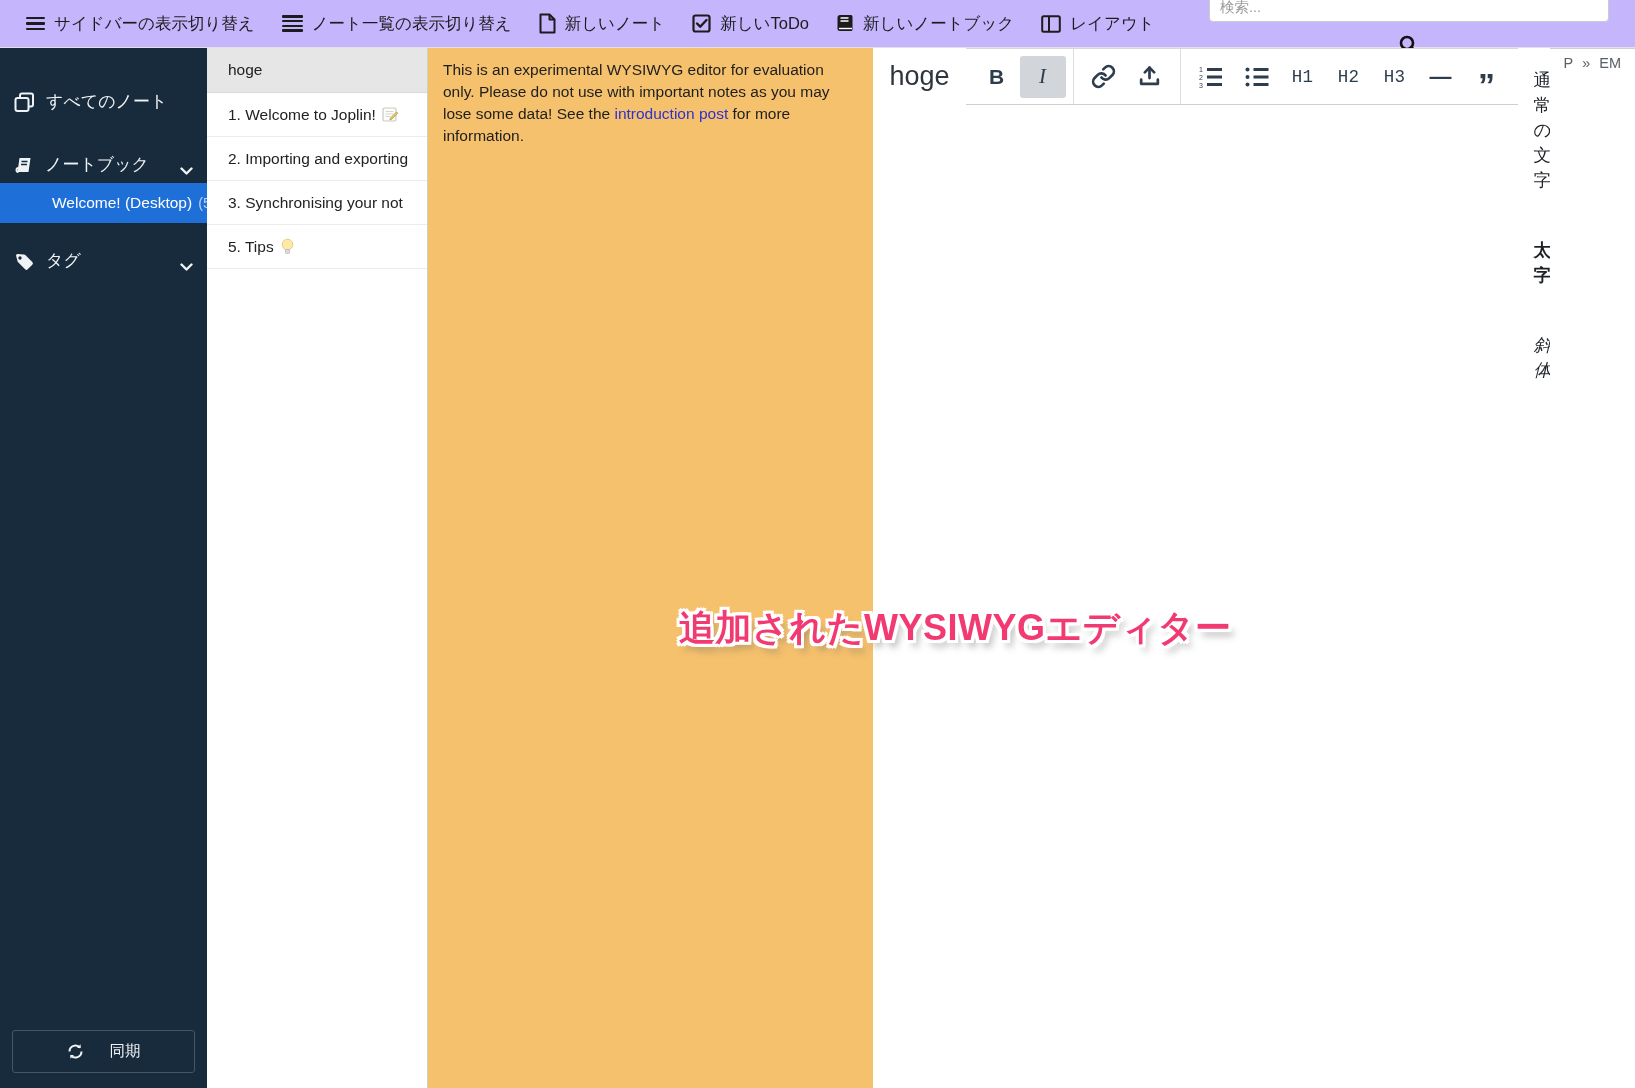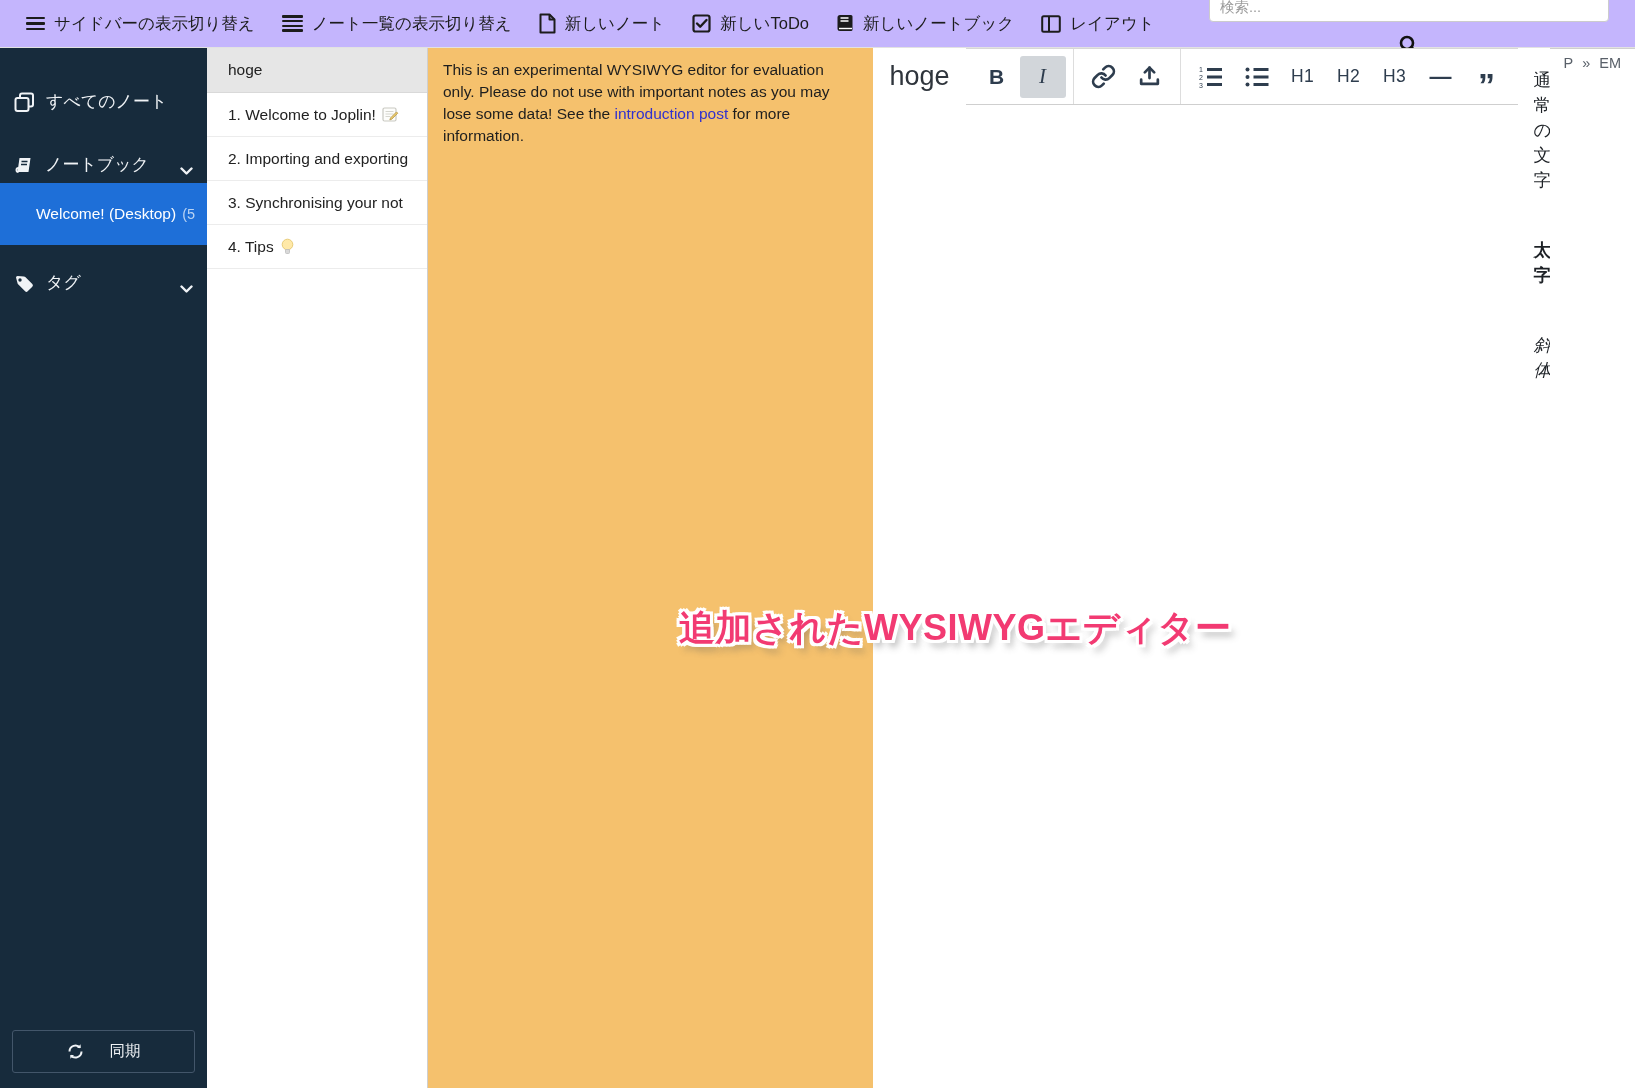--- a/index.html
+++ b/index.html
@@ -29,41 +29,41 @@
   .search-btn { display:flex; align-items:center; }
 
   
   .main { flex:1; display:flex; min-height:0; }
 
   
   .sidebar { width:207px; flex:0 0 207px; background:#172b3c; color:#f0f3f6; position:relative; overflow:hidden; padding-top:23px; }
   .sb-row { display:flex; align-items:flex-end; gap:11px; padding:0 14px; height:42px; font-size:17px; cursor:default; }
   .sb-row .grow { flex:1; white-space:nowrap; overflow:hidden; }
   .sb-section-gap { height:21px; }
-  .sb-selected { background:#1e6fd8; height:62px; display:flex; align-items:center; padding-left:36px; font-size:15.5px; color:#fff; white-space:nowrap; overflow:hidden; cursor:default; }
+  .sb-selected { background:#1e6fd8; height:40px; display:flex; align-items:center; padding-left:52px; font-size:15.5px; color:#fff; white-space:nowrap; overflow:hidden; cursor:default; }
   .sb-selected .count { color:#b9d3f3; margin-left:6px; font-size:14.5px; }
   .sync-btn { position:absolute; left:12px; right:12px; bottom:15px; height:43px; border:1px solid #43566a; border-radius:3px; display:flex; align-items:center; justify-content:center; gap:26px; font-size:15.5px; color:#f0f3f6; background:transparent; cursor:default; }
 
   
   .note-list { width:221px; flex:0 0 221px; background:#fff; border-right:1px solid #cfcfcf; overflow:hidden; }
   .nl-item { height:44px; display:flex; align-items:center; padding:0 6px 0 21px; font-size:15.5px; color:#222; border-bottom:1px solid #ececec; white-space:nowrap; overflow:hidden; cursor:default; gap:6px; }
   .nl-item.selected { height:45px; background:#e6e6e6; border-bottom:1px solid #d9d9d9; }
   .nl-item .emoji { flex:0 0 auto; display:inline-flex; }
 
   
   .editor { flex:1; background:#fff; position:relative; display:flex; flex-direction:row; min-width:0; }
   .banner { background:#f5c16d; padding:11px 15px 13px; font-size:15.5px; line-height:1.42; color:#1e1e1e; }
   .banner a { color:#3030cf; text-decoration:none; cursor:pointer; }
   .note-title { padding:13px 16px 9px; font-size:27px; font-weight:500; color:#2f353c; }
   .wtoolbar { height:57px; flex:0 0 57px; border-top:1px solid #d7d7d7; border-bottom:1px solid #cfcfcf; display:flex; align-items:center; padding:0 8px; }
   .wbtn { min-width:46px; height:42px; display:flex; align-items:center; justify-content:center; border-radius:3px; color:#2e3d4e; cursor:default; }
   .wbtn.bold { font-size:21px; font-weight:bold; }
   .wbtn.italic { font-family:"Liberation Serif","DejaVu Serif",serif; font-style:italic; font-size:21px; }
   .wbtn.active { background:#d2d6da; }
-  .wbtn.htag { font-size:17.5px; font-weight:500; letter-spacing:0.3px; }
+  .wbtn.htag { font-size:17.5px; font-weight:500; letter-spacing:0.3px;font-family:Liberation Mono, monospace; }
   .wbtn.dash { font-size:22px; font-weight:bold; }
   .wbtn.quote { font-size:34px; font-weight:bold; line-height:0; padding-top:16px; }
   .wsep { width:1px; align-self:stretch; background:#ddd; margin:0 7px; }
 
   .content { flex:1; padding:20px 16px; font-size:17.5px; color:#1d2126; overflow:hidden; position:relative; }
   .content p { line-height:25px; margin-bottom:45px; }
   .content p.b { font-weight:bold; }
   .content p.i { font-style:italic; }
 
   .overlay-caption { position:absolute; left:251px; top:556px; font-size:36px; font-weight:bold; color:#f23a72; letter-spacing:0.5px; white-space:nowrap;
@@ -226,21 +226,21 @@
             </svg>
         </span>
       </div>
       <div class="nl-item">
         <span>2. Importing and exporting</span>
       </div>
       <div class="nl-item">
         <span>3. Synchronising your not</span>
       </div>
       <div class="nl-item">
-        <span>4. Tips</span>
+        <span>5. Tips</span>
         <span class="emoji">
           <svg width="15" height="18" viewBox="0 0 15 18">
               <circle cx="7.5" cy="6.5" r="5.3" fill="#ffe9a8" stroke="#e8cc77" stroke-width="1"></circle>
               <path d="M5.5 11.5 h4 v3 a1 1 0 0 1 -1 1 h-2 a1 1 0 0 1 -1 -1 z" fill="#d9d9d9" stroke="#bdbdbd" stroke-width="0.8"></path>
             </svg>
         </span>
       </div>
     </div>
 
     <div class="editor">

